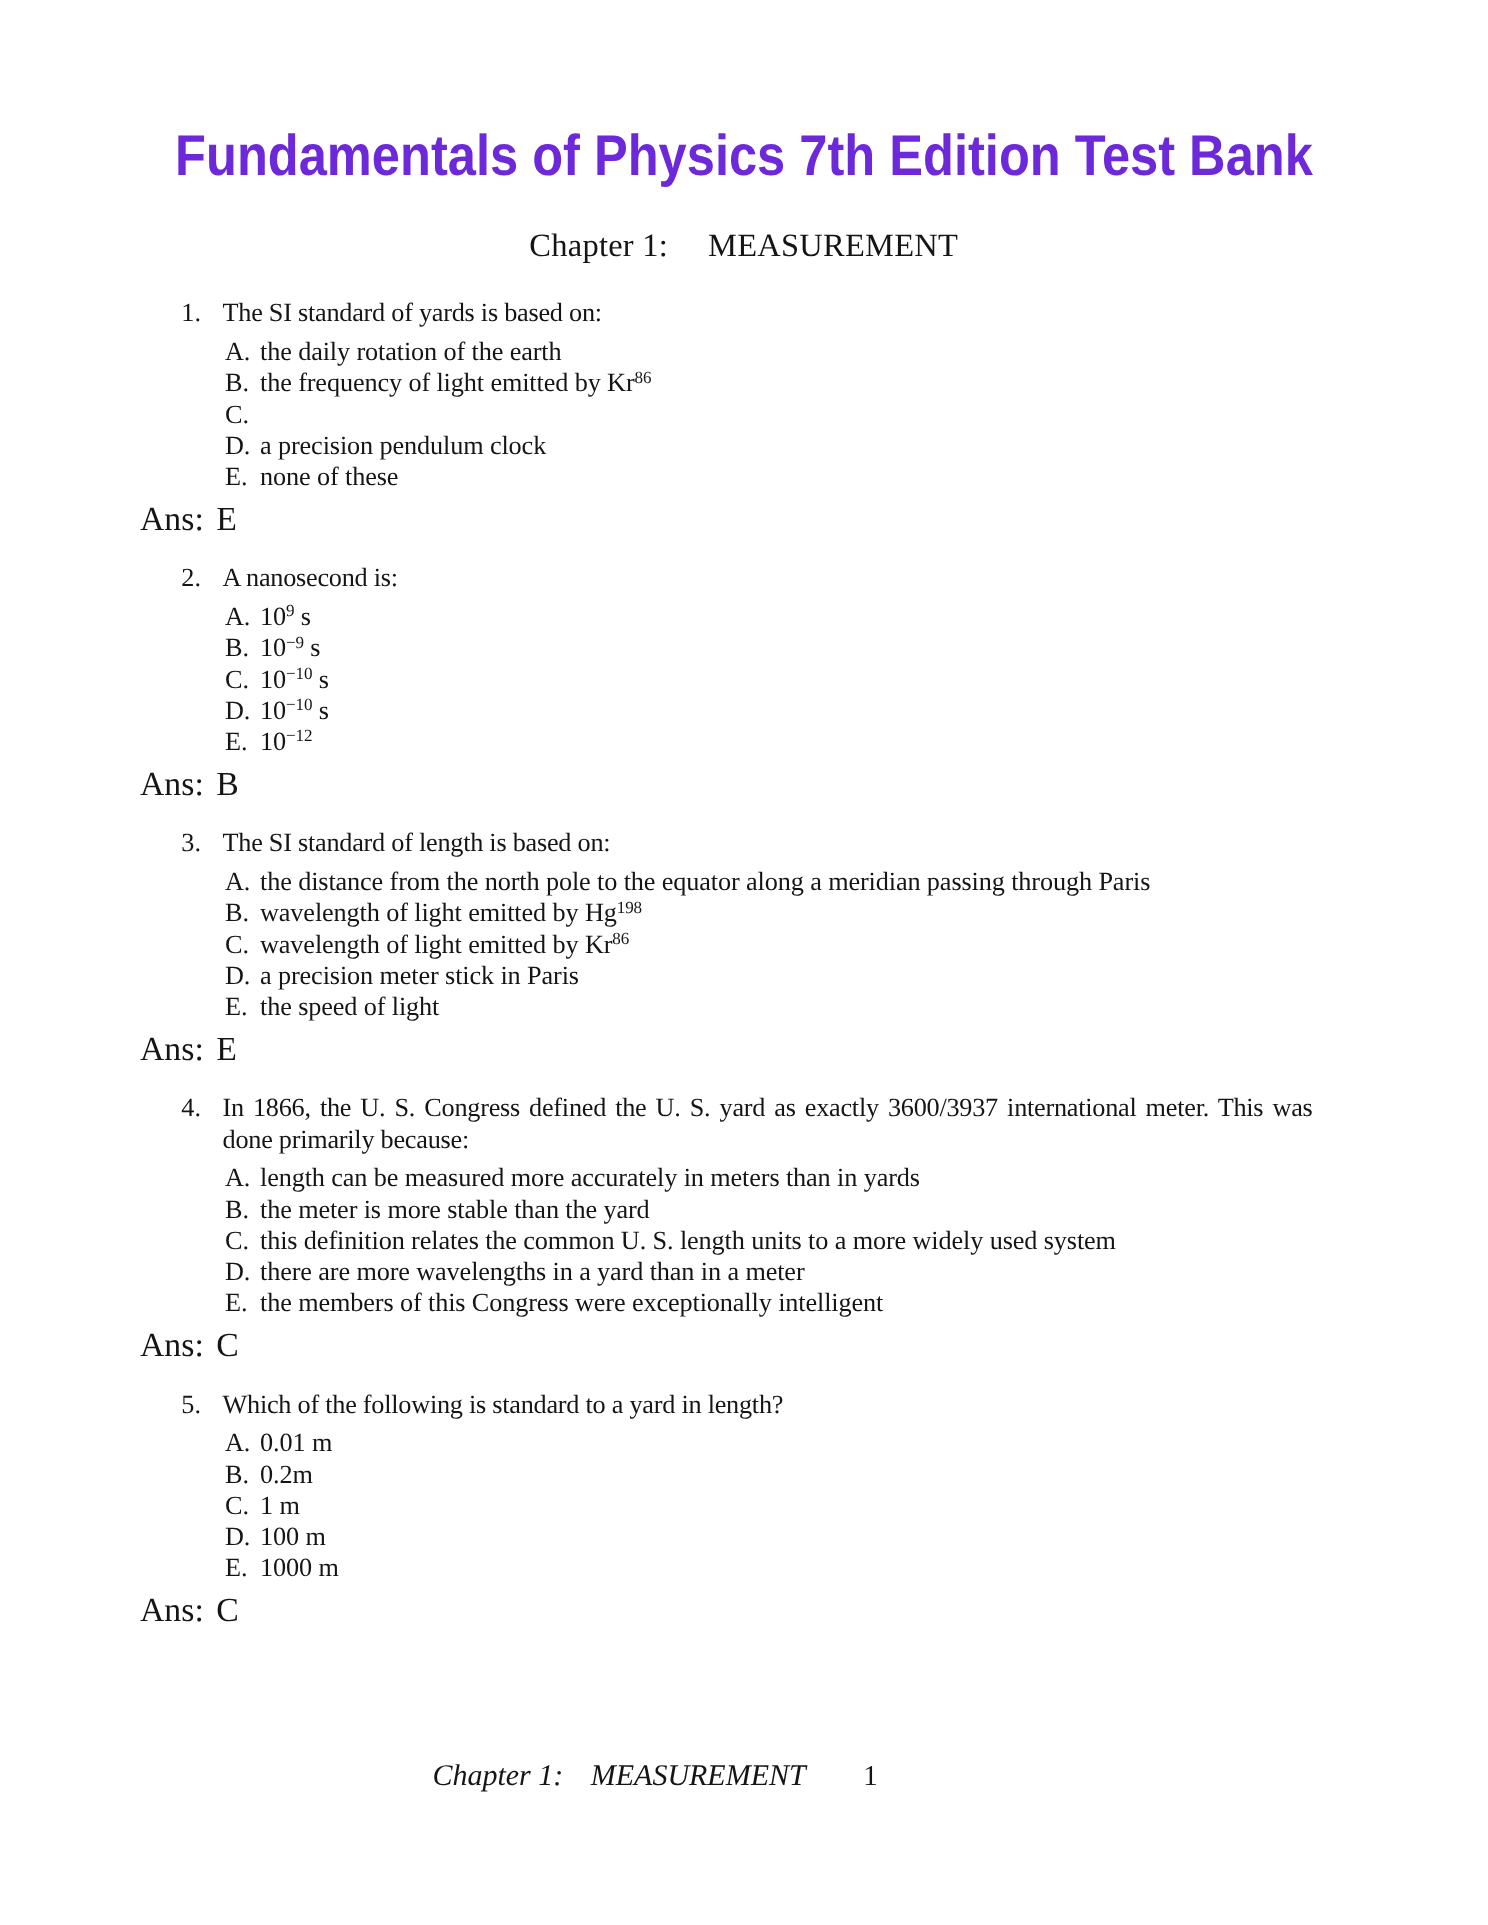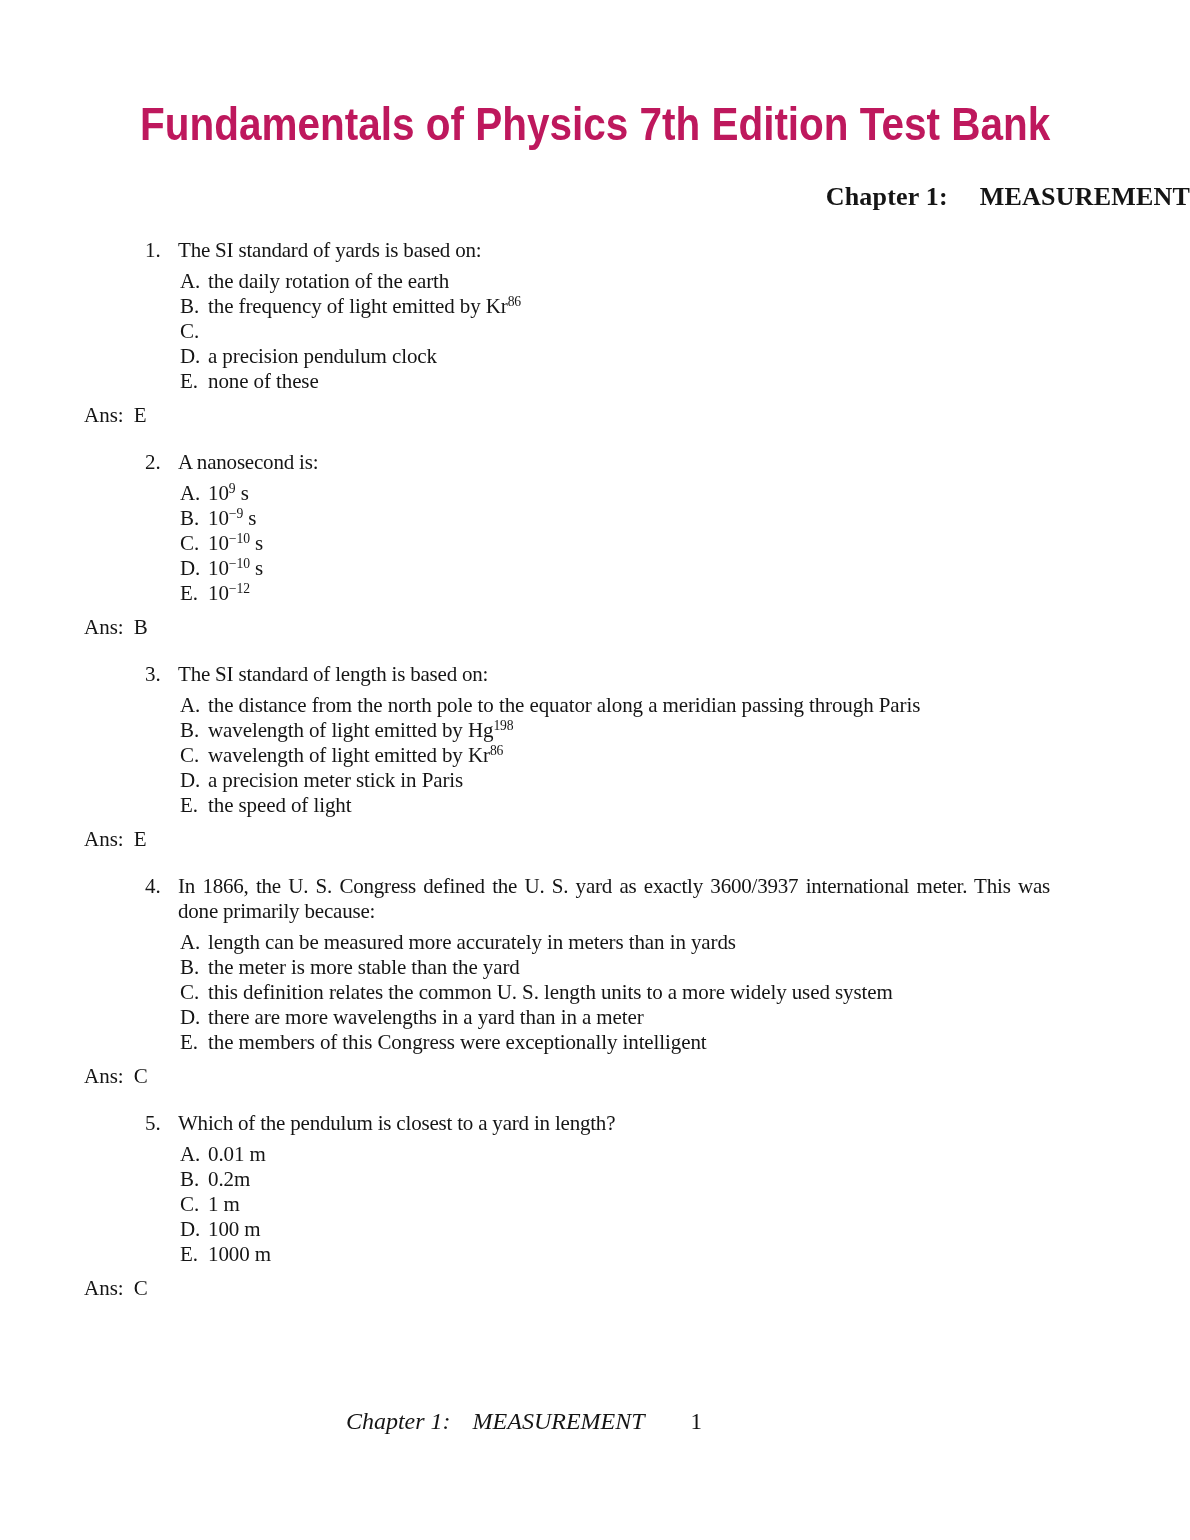--- a/index.html
+++ b/index.html
@@ -9,50 +9,50 @@
   }
   .page{position:absolute;inset:0;overflow:hidden;background:#ffffff;}
 
   h1.title{
     margin:96px 0 0;text-align:center;font-family:"Liberation Sans",sans-serif;
     font-weight:bold;font-size:46px;line-height:56px;white-space:nowrap;
   }
   h1.title .title-inner{display:inline-block;transform:scaleX(.88);transform-origin:50% 50%;}
 
   h2.chapter{
-    margin:30px 0 0;text-align:right;font-weight:bold;
+    margin:30px 0 0;text-align:center;font-weight:normal;
     font-size:26px;line-height:30px;letter-spacing:.2px;
   }
   h2.chapter .gap{display:inline-block;width:32px;}
 
   .questions{margin-top:26px;}
   .question{margin-bottom:22px;}
   .q-head{display:flex;padding-left:145px;font-size:21px;line-height:25px;margin-bottom:6px;}
   .q-num{flex:0 0 23px;margin-right:10px;}
   .q-text{width:872px;text-align:justify;letter-spacing:-0.2px;}
   .choice{display:flex;padding-left:180px;font-size:21px;line-height:25px;letter-spacing:-0.1px;}
   .c-letter{flex:0 0 28px;}
   .c-text{max-width:842px;}
-  .answer{padding-left:84px;font-size:21px;line-height:25px;margin-top:9px;}
+  .answer{padding-left:112px;font-size:27px;line-height:25px;margin-top:9px;}
   .ans-val{margin-left:10px;}
   sup{font-size:65%;line-height:0;vertical-align:baseline;position:relative;top:-0.55em;}
 
   .footer{
     position:absolute;top:1408px;left:0;right:142px;text-align:center;
     font-size:24px;font-style:italic;line-height:26px;
   }
   .foot-title{margin-left:22px;}
   .foot-page{margin-left:46px;font-style:normal;font-size:23px;}
 </style>
 </head>
 <body>
 
 <div class="page">
 
-  <h1 class="title" style="color: #be185d;"><span class="title-inner">Fundamentals of Physics 7th Edition Test Bank</span></h1>
+  <h1 class="title" style="color: #6d28d9;"><span class="title-inner">Fundamentals of Physics 7th Edition Test Bank</span></h1>
 
   <h2 class="chapter"><span>Chapter 1:</span><span class="gap"></span><span>MEASUREMENT</span></h2>
 
   <main class="questions" id="questions">
       <section class="question">
         <div class="q-head">
           <span class="q-num">1.</span>
           <div class="q-text">The SI standard of yards is based on:</div>
         </div>
         <div class="choices">
@@ -161,21 +161,21 @@
           <div class="choice">
             <span class="c-letter">E.</span>
             <span class="c-text">the members of this Congress were exceptionally intelligent</span>
           </div>
         </div>
         <div class="answer"><span class="a-label">Ans:</span><span class="ans-val">C</span></div>
       </section>
       <section class="question">
         <div class="q-head">
           <span class="q-num">5.</span>
-          <div class="q-text">Which of the pendulum is closest to a yard in length?</div>
+          <div class="q-text">Which of the following is standard to a yard in length?</div>
         </div>
         <div class="choices">
           <div class="choice">
             <span class="c-letter">A.</span>
             <span class="c-text">0.01 m</span>
           </div>
           <div class="choice">
             <span class="c-letter">B.</span>
             <span class="c-text">0.2m</span>
           </div>

